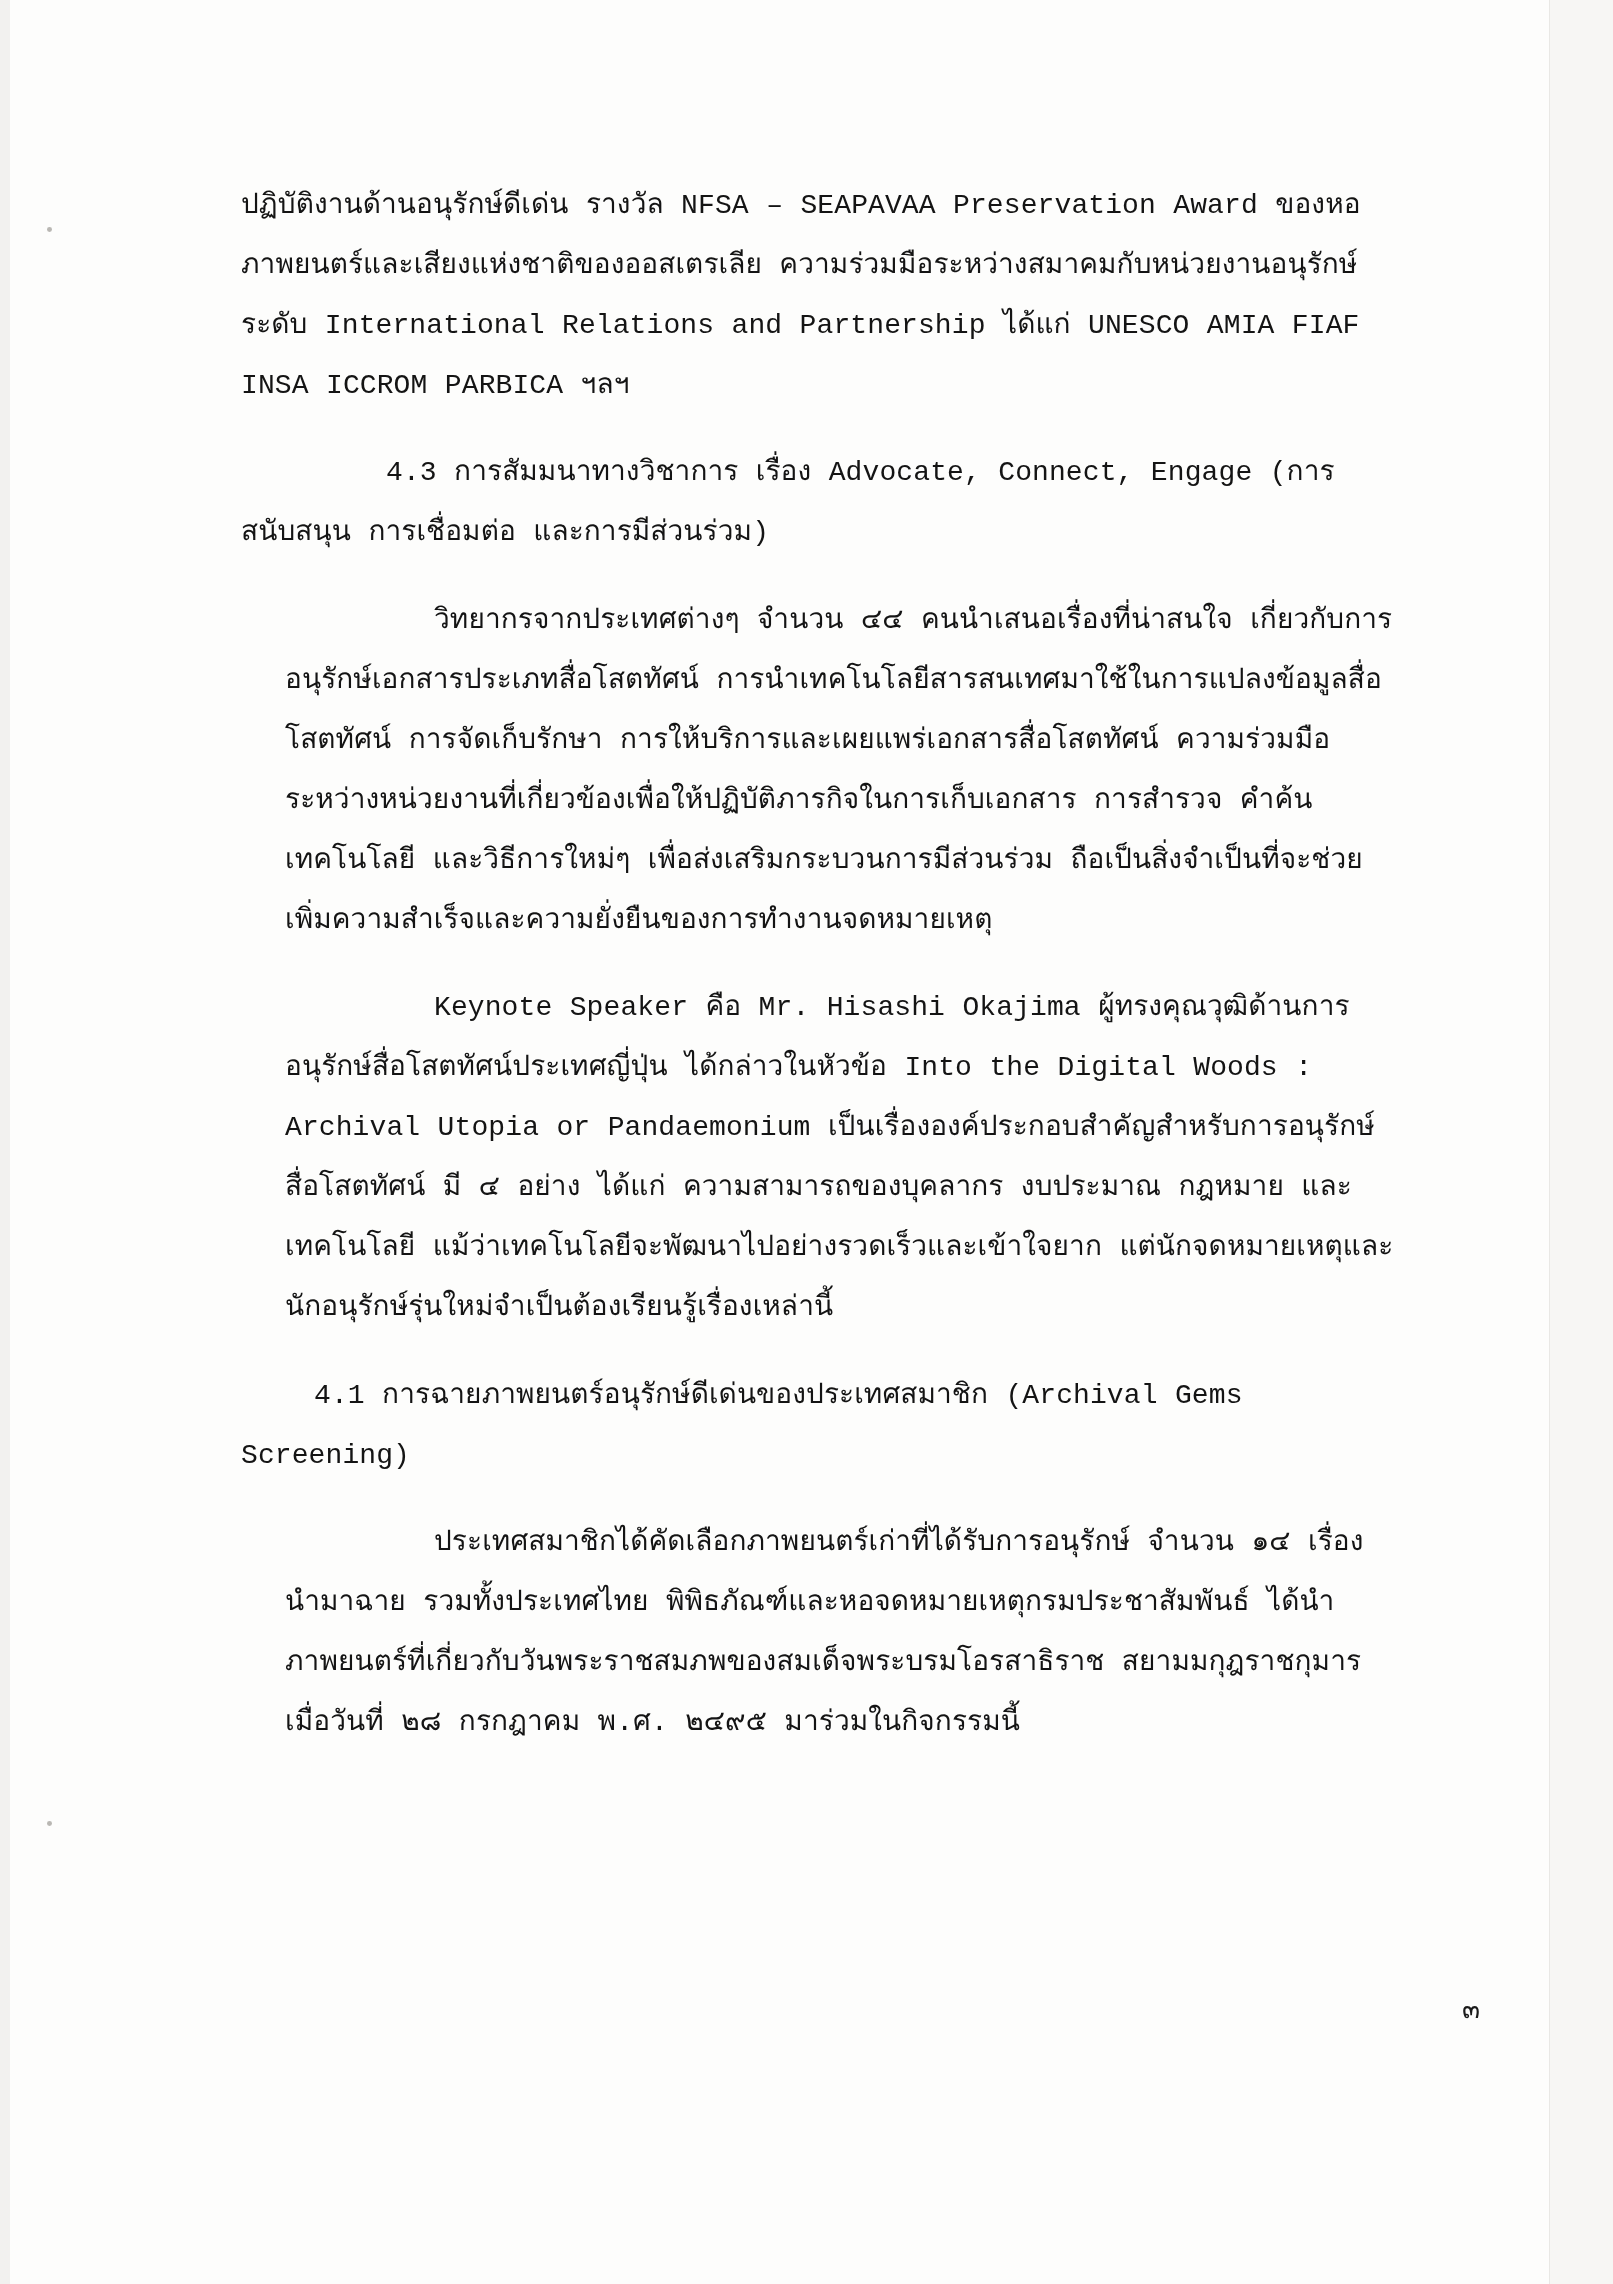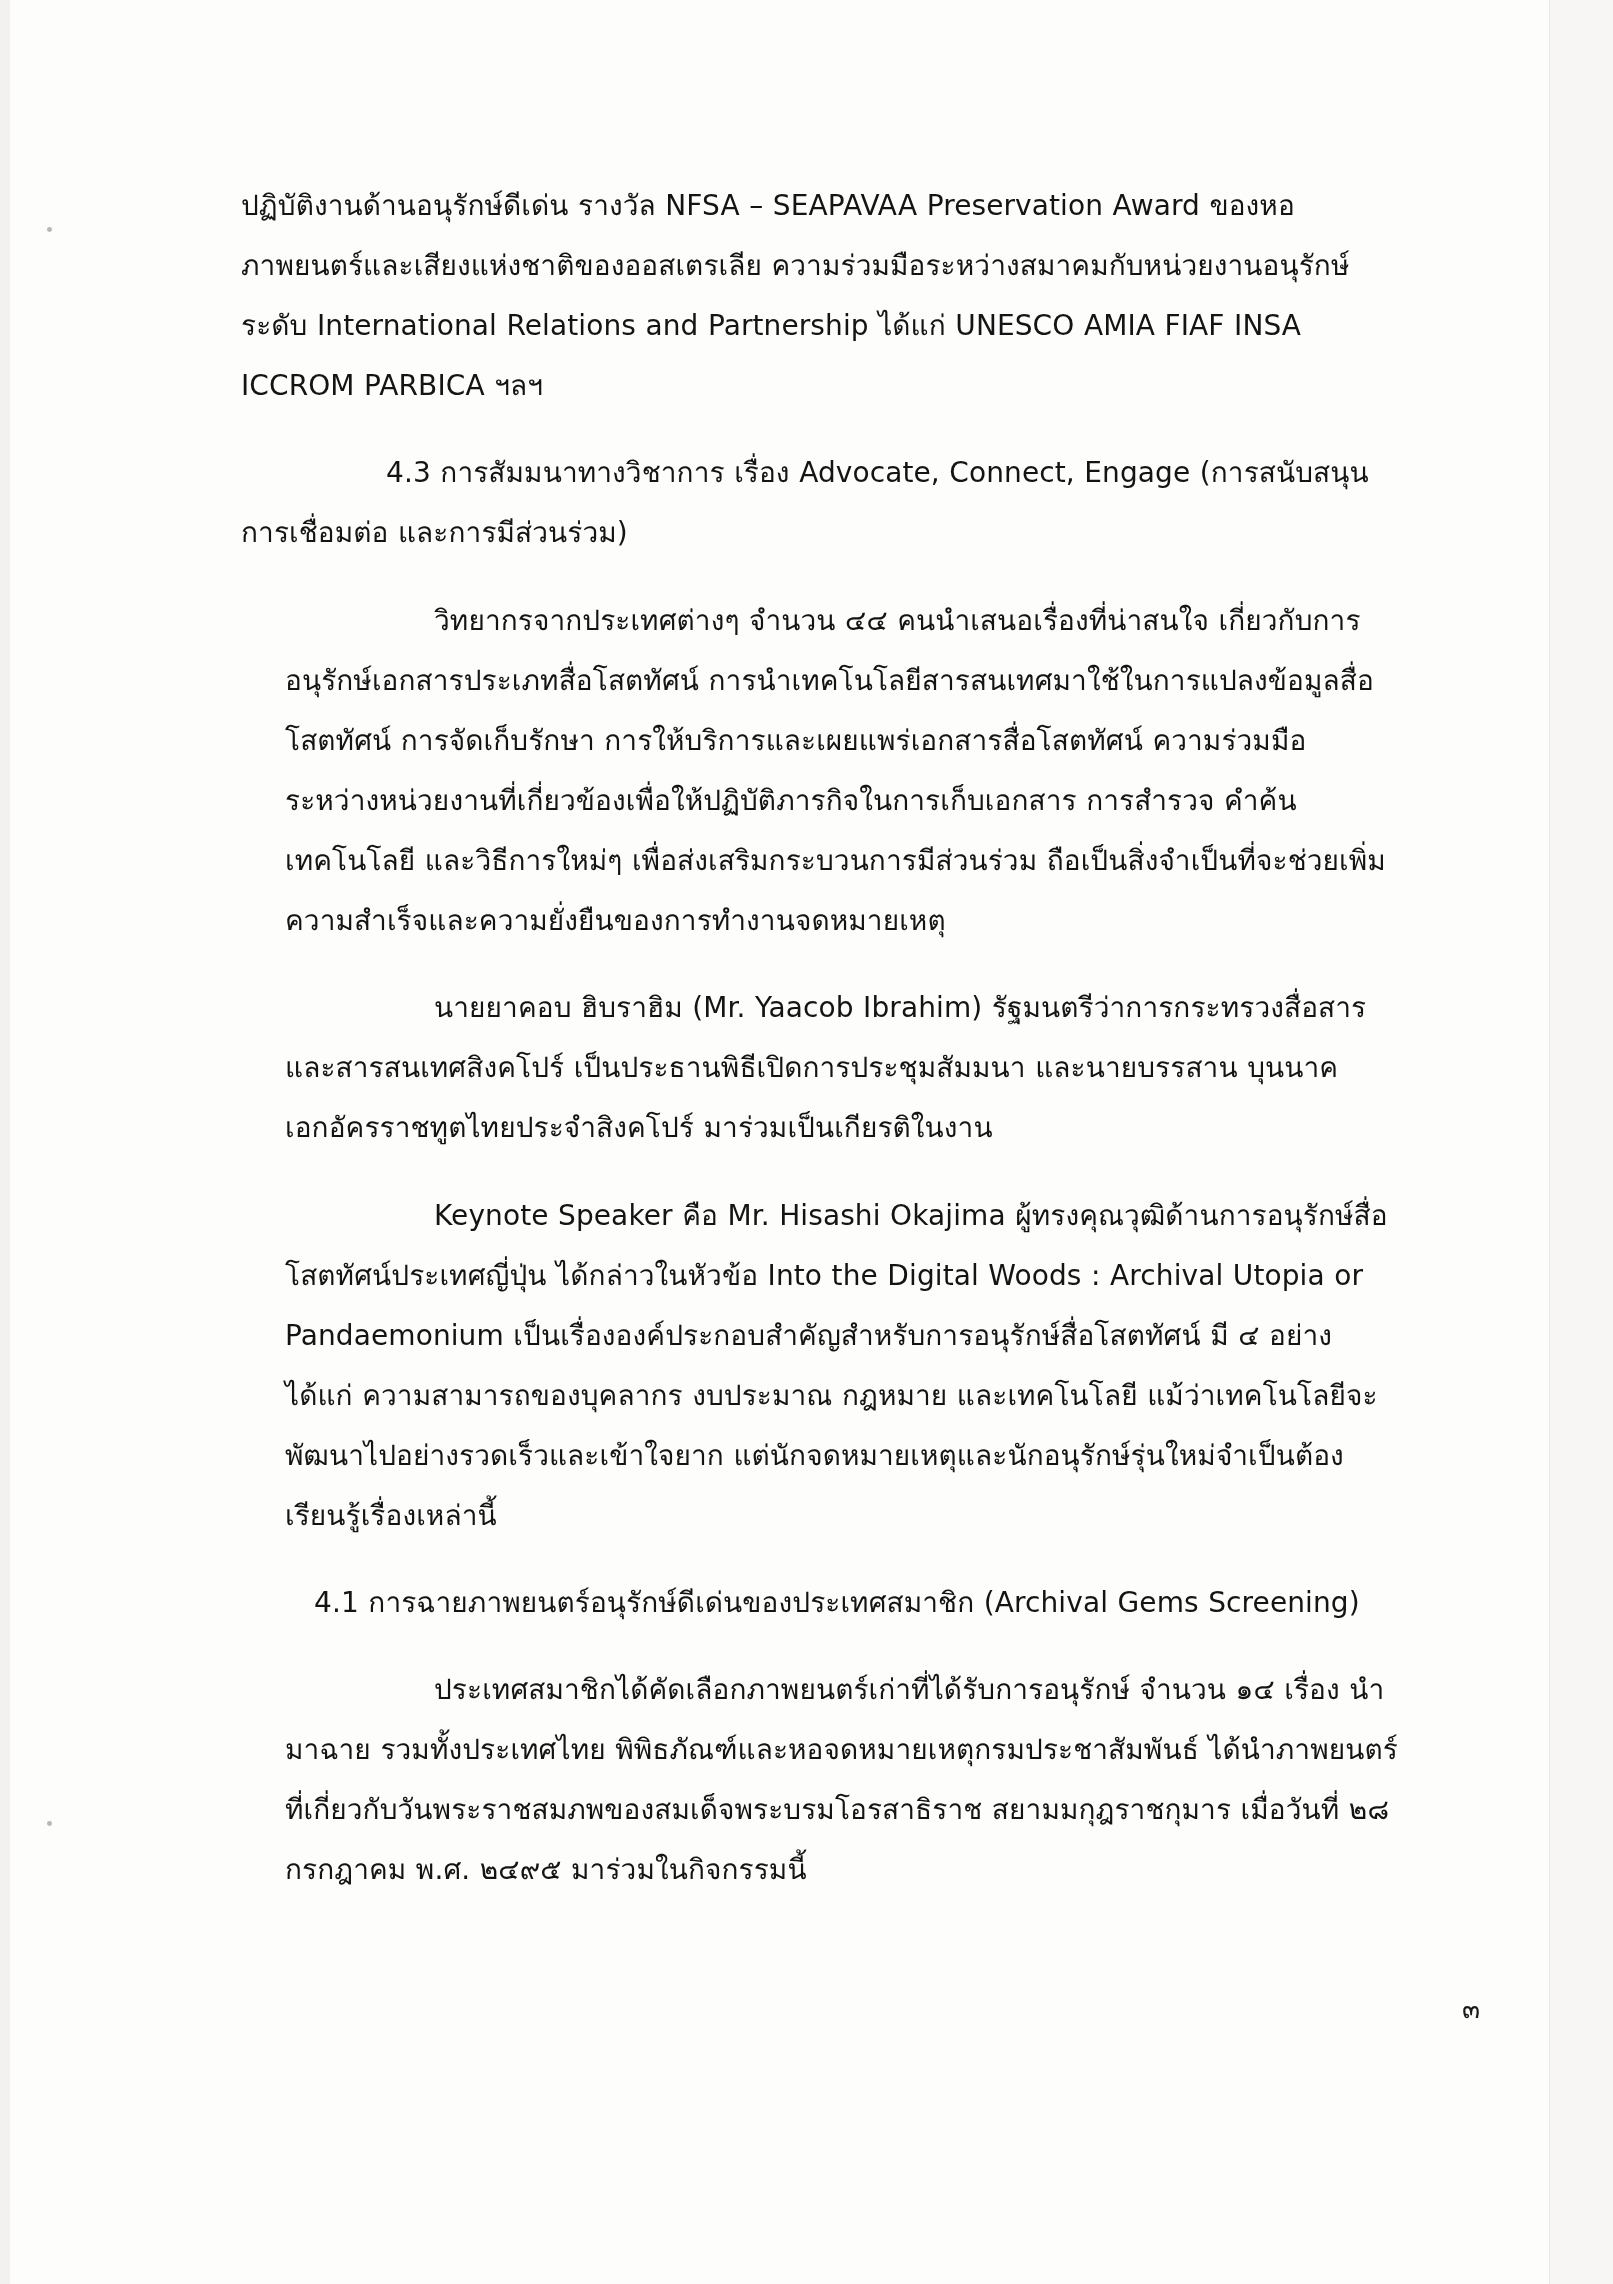--- a/index.html
+++ b/index.html
@@ -15,20 +15,21 @@
     font-family: "DejaVu Sans", "Liberation Sans", sans-serif;
   }
 
   
   .page {
     position: absolute;
     left: 0; top: 0;
     width: 1613px;
     height: 2285px;
     background: #fdfdfc;
+    font-family: Liberation Mono, monospace;
   }
   .page-edge-left {
     position: absolute;
     left: 0; top: 0;
     width: 9.8px; height: 2285px;
     background: #f2f1ef;
   }
   .page-edge-right {
     position: absolute;
     right: 0; top: 0;
@@ -80,21 +81,20 @@
   <div class="page-edge-left"></div>
   <div class="page-edge-right"></div>
 
   <div class="scan-speck" style="left:47px; top:227px; width:4.9px; height:4.9px;"></div>
   <div class="scan-speck" style="left:47px; top:1821px; width:4.9px; height:4.9px;"></div>
 
   <div class="content">
     <p class="para">ปฏิบัติงานด้านอนุรักษ์ดีเด่น  รางวัล NFSA – SEAPAVAA Preservation Award ของหอภาพยนตร์และเสียงแห่งชาติของออสเตรเลีย ความร่วมมือระหว่างสมาคมกับหน่วยงานอนุรักษ์ ระดับ International Relations and Partnership ได้แก่ UNESCO AMIA FIAF INSA ICCROM PARBICA ฯลฯ</p>
     <p class="para indent-2">4.3 การสัมมนาทางวิชาการ เรื่อง Advocate, Connect, Engage (การสนับสนุน การเชื่อมต่อ และการมีส่วนร่วม)</p>
     <p class="para indent-3">วิทยากรจากประเทศต่างๆ จำนวน ๔๔ คนนำเสนอเรื่องที่น่าสนใจ เกี่ยวกับการอนุรักษ์เอกสารประเภทสื่อโสตทัศน์ การนำเทคโนโลยีสารสนเทศมาใช้ในการแปลงข้อมูลสื่อโสตทัศน์ การจัดเก็บรักษา การให้บริการและเผยแพร่เอกสารสื่อโสตทัศน์ ความร่วมมือระหว่างหน่วยงานที่เกี่ยวข้องเพื่อให้ปฏิบัติภารกิจในการเก็บเอกสาร การสำรวจ คำค้นเทคโนโลยี และวิธีการใหม่ๆ เพื่อส่งเสริมกระบวนการมีส่วนร่วม ถือเป็นสิ่งจำเป็นที่จะช่วยเพิ่มความสำเร็จและความยั่งยืนของการทำงานจดหมายเหตุ</p>
-    <p class="para indent-3">นายยาคอบ ฮิบราฮิม (Mr. Yaacob Ibrahim) รัฐมนตรีว่าการกระทรวงสื่อสารและสารสนเทศสิงคโปร์ เป็นประธานพิธีเปิดการประชุมสัมมนา และนายบรรสาน บุนนาค เอกอัครราชทูตไทยประจำสิงคโปร์ มาร่วมเป็นเกียรติในงาน</p>
     <p class="para indent-3">Keynote Speaker คือ Mr. Hisashi Okajima ผู้ทรงคุณวุฒิด้านการอนุรักษ์สื่อโสตทัศน์ประเทศญี่ปุ่น ได้กล่าวในหัวข้อ Into the Digital Woods : Archival Utopia or Pandaemonium เป็นเรื่ององค์ประกอบสำคัญสำหรับการอนุรักษ์สื่อโสตทัศน์ มี ๔ อย่าง ได้แก่ ความสามารถของบุคลากร งบประมาณ กฎหมาย และเทคโนโลยี แม้ว่าเทคโนโลยีจะพัฒนาไปอย่างรวดเร็วและเข้าใจยาก แต่นักจดหมายเหตุและนักอนุรักษ์รุ่นใหม่จำเป็นต้องเรียนรู้เรื่องเหล่านี้</p>
     <p class="para indent-1">4.1 การฉายภาพยนตร์อนุรักษ์ดีเด่นของประเทศสมาชิก (Archival Gems Screening)</p>
     <p class="para indent-3">ประเทศสมาชิกได้คัดเลือกภาพยนตร์เก่าที่ได้รับการอนุรักษ์ จำนวน ๑๔ เรื่อง นำมาฉาย รวมทั้งประเทศไทย พิพิธภัณฑ์และหอจดหมายเหตุกรมประชาสัมพันธ์ ได้นำภาพยนตร์ที่เกี่ยวกับวันพระราชสมภพของสมเด็จพระบรมโอรสาธิราช สยามมกุฎราชกุมาร เมื่อวันที่ ๒๘ กรกฎาคม พ.ศ. ๒๔๙๕ มาร่วมในกิจกรรมนี้</p>
   </div>
 
   <div class="page-number">๓</div>
 </div>
 
 
 </body></html>

